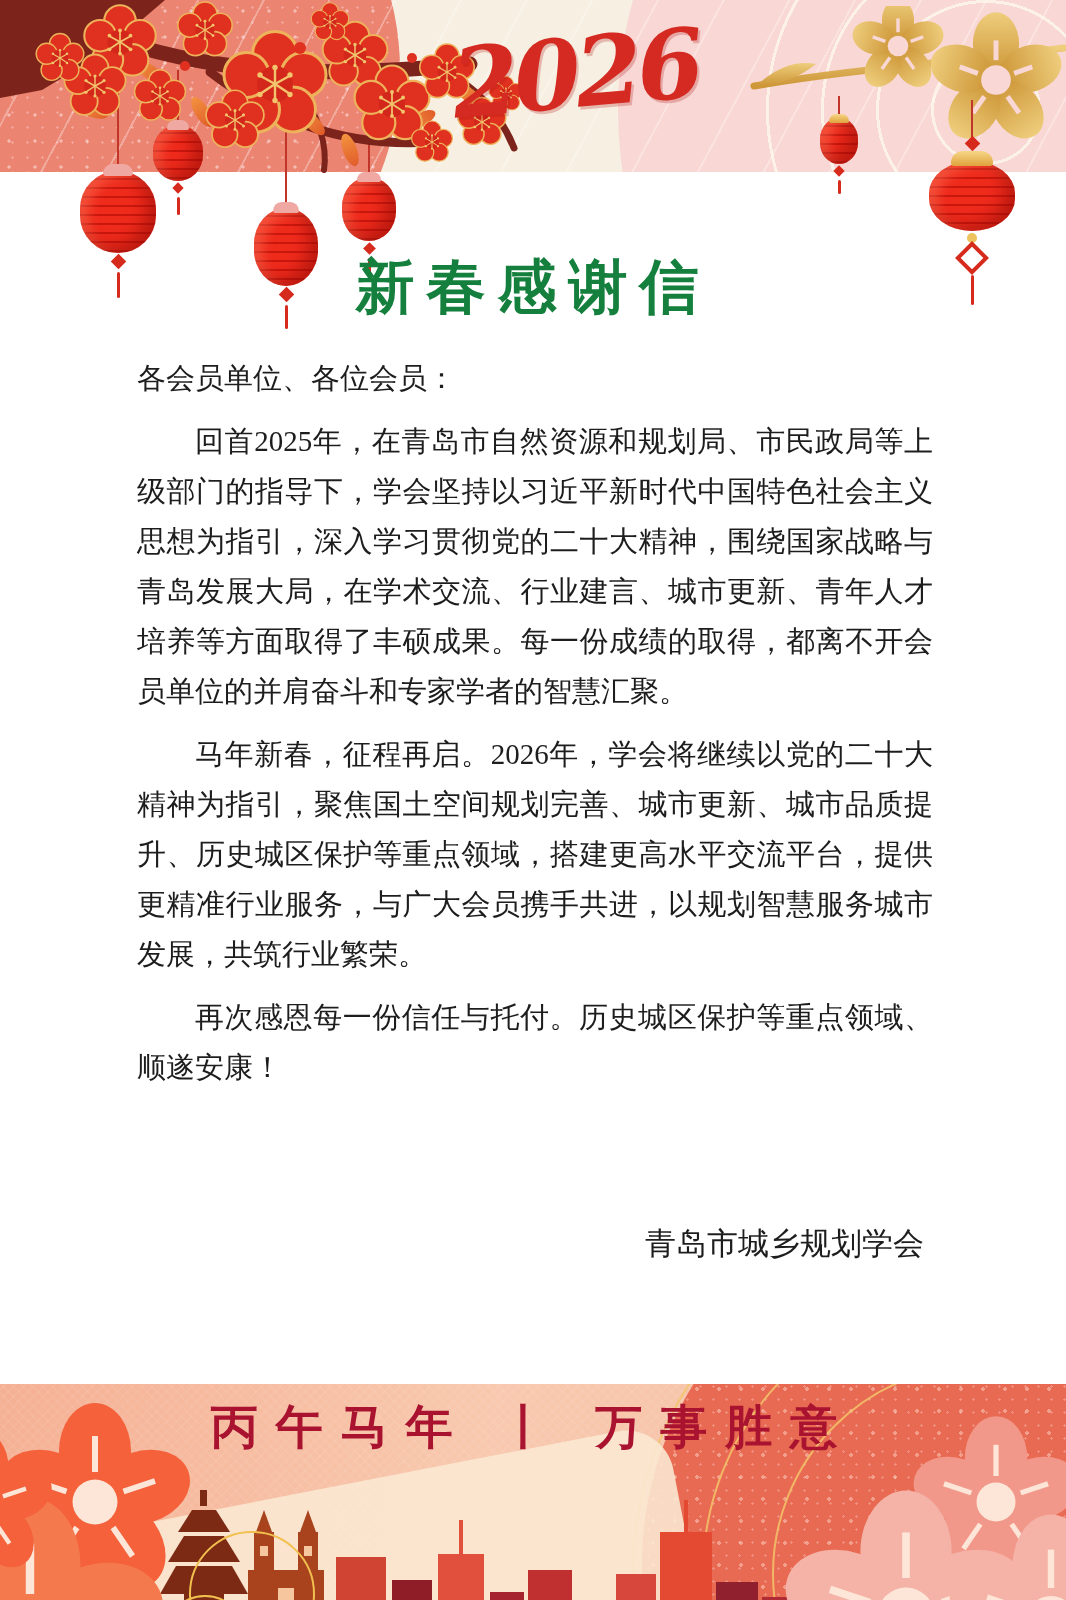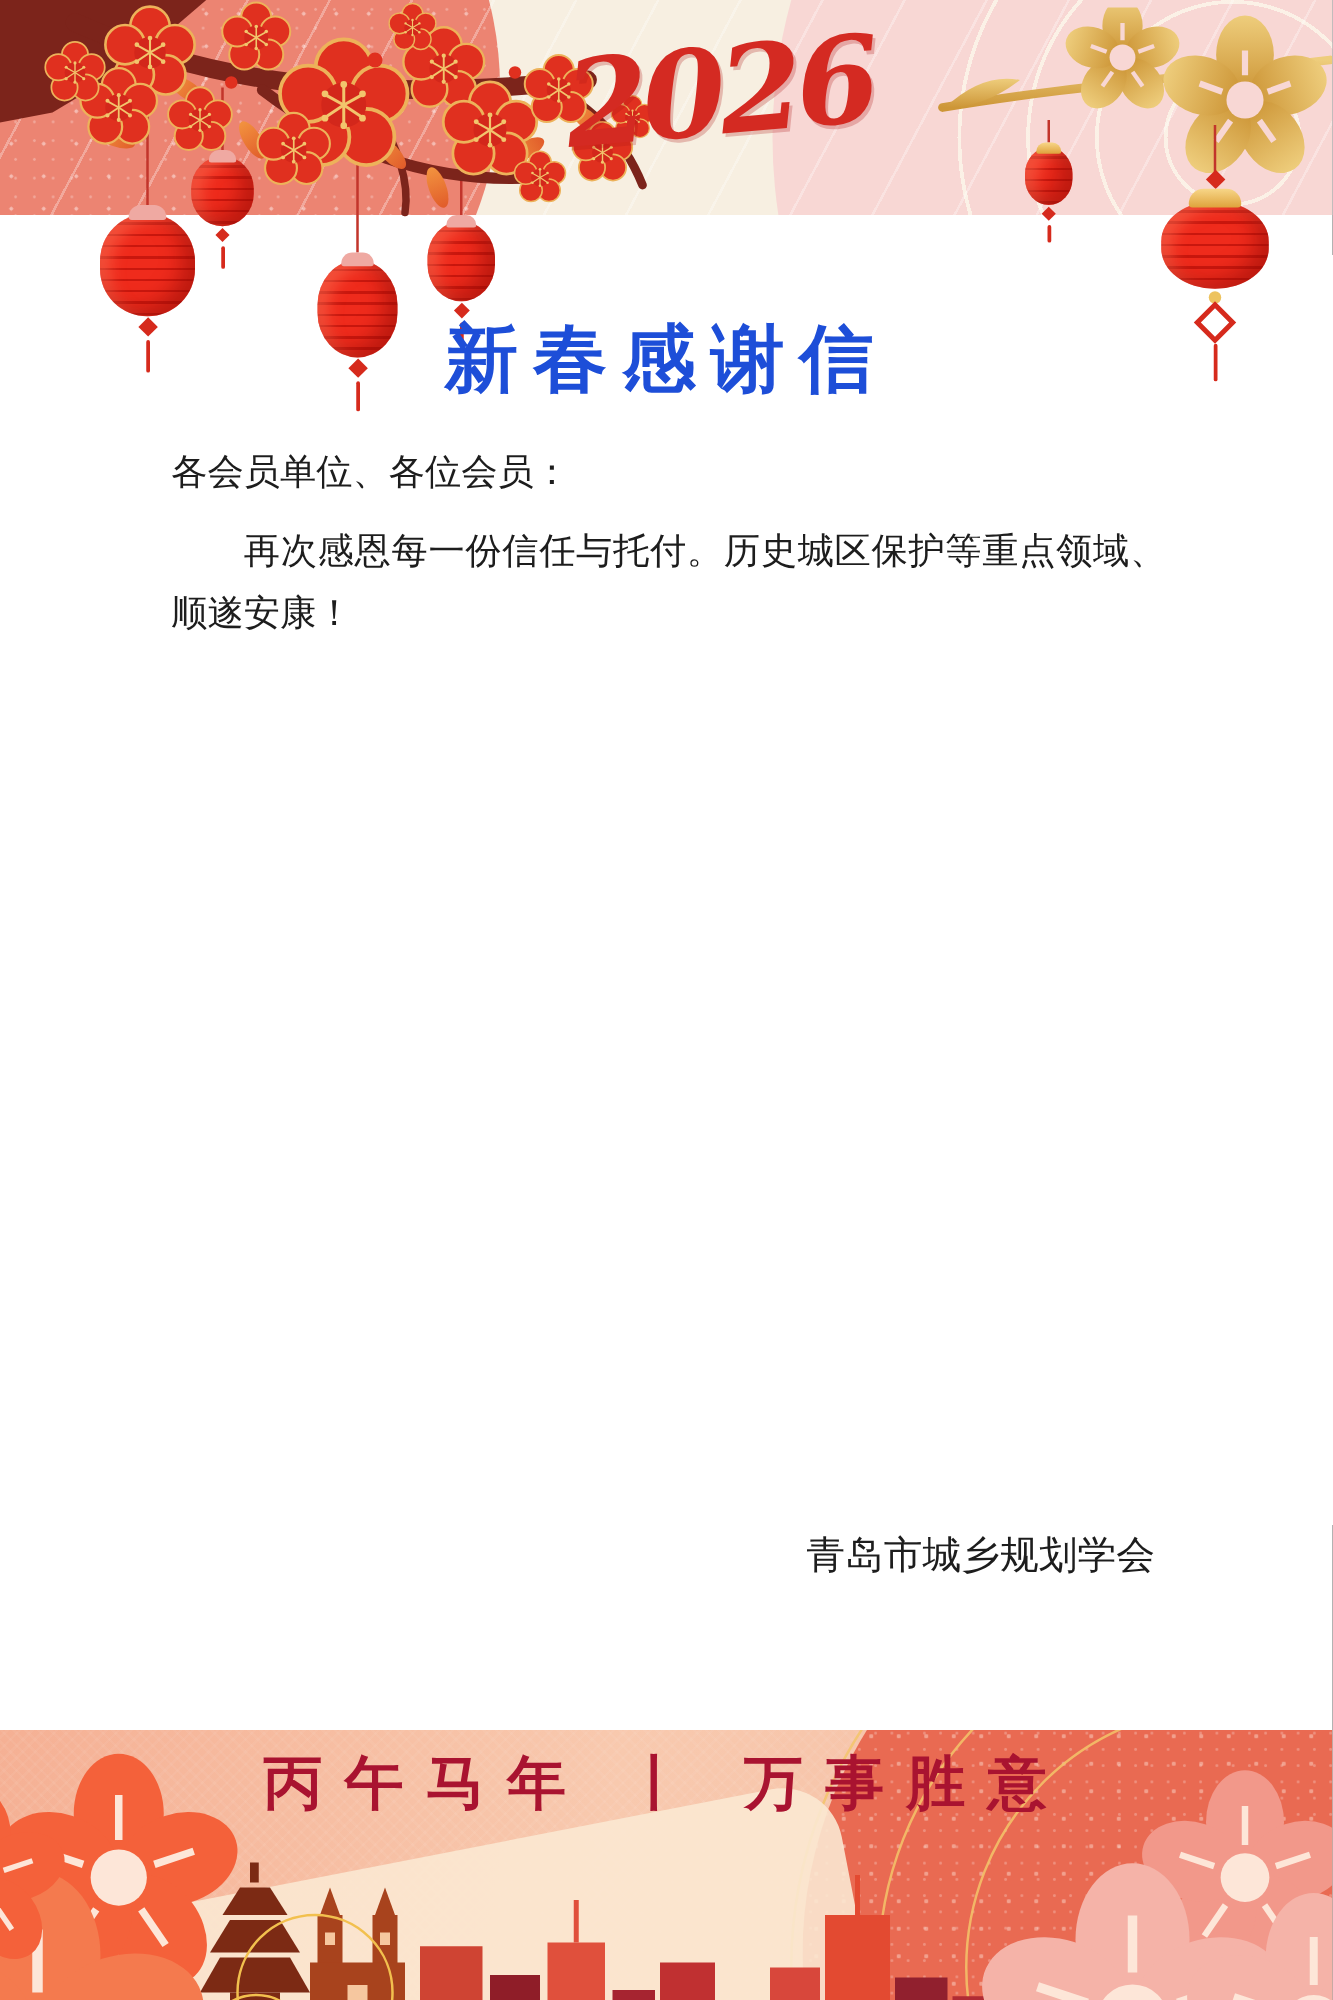--- a/index.html
+++ b/index.html
@@ -36,21 +36,21 @@
      background:repeating-linear-gradient(180deg,#ef2b1c 0 7px,#c9170e 7px 9px);
      box-shadow:inset -10px -6px 16px rgba(140,8,4,.5),inset 8px 5px 12px rgba(255,130,100,.45);}
   .lknot{width:11px;height:11px;background:#d62a1c;transform:rotate(45deg);margin:3px 0;}
   .lknot.big{width:16px;height:16px;background:transparent;border:4px solid #d62a1c;}
   .lbead{width:10px;height:10px;border-radius:50%;background:#edc35f;margin-top:2px;}
   .ltassel{width:3px;background:#d62a1c;border-radius:2px;margin-top:2px;}
 
   
   .title{position:absolute;top:252px;left:0;width:100%;text-align:center;z-index:6;
      font-family:"Liberation Sans",sans-serif;font-weight:900;font-size:59px;line-height:1.2;
-     color:#1d4ed8;letter-spacing:12px;}
+     color:#15803d;letter-spacing:12px;}
   .letter{position:absolute;left:124px;top:340px;width:822px;color:#1d1d1d;
      font-size:29px;line-height:50px;text-align:justify;z-index:6;}
   .letter p{margin:13px;}
   .letter p.indent{text-indent:2em;}
   .sig-block{position:absolute;right:142px;top:1228px;text-align:center;color:#1d1d1d;z-index:6;}
   .sig-name{font-size:31px;line-height:1;margin-bottom:16px;}
   .sig-date{font-size:28px;line-height:1;}
 
   
   .footer{position:absolute;left:0;top:1384px;width:1066px;height:268px;overflow:hidden;
@@ -236,20 +236,22 @@
       <circle cx="185" cy="66" r="5" fill="#e0301f"></circle>
     </g>
   </svg>
 
   <div class="year">2026</div>
 
   <div class="title">新春感谢信</div>
 
   <div class="letter">
     <p>各会员单位、各位会员：</p>
+    <p class="indent">回首2025年，在青岛市自然资源和规划局、市民政局等上级部门的指导下，学会坚持以习近平新时代中国特色社会主义思想为指引，深入学习贯彻党的二十大精神，围绕国家战略与青岛发展大局，在学术交流、行业建言、城市更新、青年人才培养等方面取得了丰硕成果。每一份成绩的取得，都离不开会员单位的并肩奋斗和专家学者的智慧汇聚。</p>
+    <p class="indent">马年新春，征程再启。2026年，学会将继续以党的二十大精神为指引，聚焦国土空间规划完善、城市更新、城市品质提升、历史城区保护等重点领域，搭建更高水平交流平台，提供更精准行业服务，与广大会员携手共进，以规划智慧服务城市发展，共筑行业繁荣。</p>
     <p class="indent">再次感恩每一份信任与托付。历史城区保护等重点领域、顺遂安康！</p>
   </div>
 
   <div class="sig-block">
     <div class="sig-name">青岛市城乡规划学会</div>
   </div>
 
   <div class="footer">
     <div class="weave"></div>
     <div class="sun"></div>

